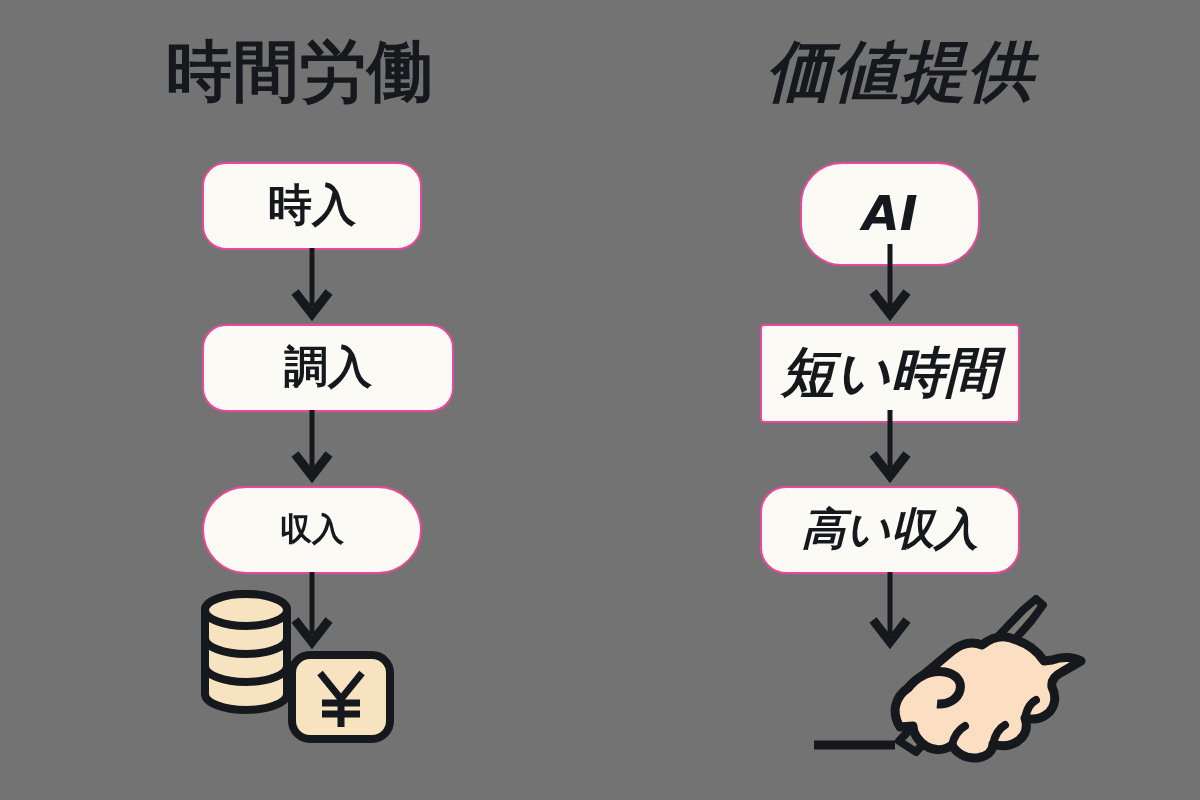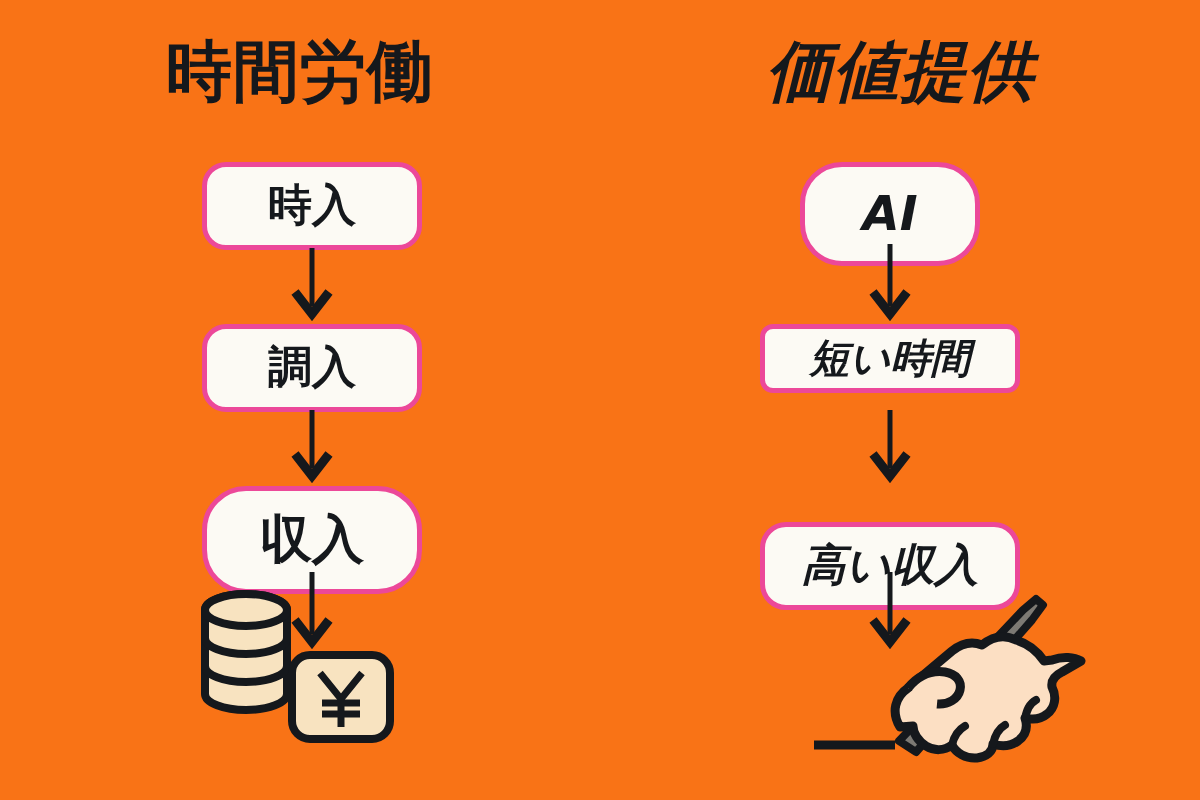--- a/index.html
+++ b/index.html
@@ -10,21 +10,21 @@
     width: 1200px;
     height: 800px;
     background: #FBF9F2;
     font-family: "DejaVu Sans", "Liberation Sans", sans-serif;
     overflow: hidden;
   }
   .canvas {
     position: relative;
     width: 1200px;
     height: 800px;
-    background: #f97316;
+    background: #737373;
   }
   .column {
     position: absolute;
     top: 0;
     width: 600px;
     height: 800px;
   }
   .col-left  { left: 0; }
   .col-right { left: 600px; font-style: italic; }
 
@@ -39,21 +39,21 @@
     font-weight: 700;
     color: #15181C;
     letter-spacing: 1px;
     white-space: nowrap;
   }
 
   .node {
     position: absolute;
     box-sizing: border-box;
     background: #FCFAF4;
-    border: 5px solid #ec4899;
+    border: 2px solid #ec4899;
     color: #15181C;
     display: flex;
     align-items: center;
     justify-content: center;
     font-weight: 700;
     line-height: 1;
     white-space: nowrap;
   }
   .node-text {
     display: block;
@@ -84,30 +84,30 @@
 
     <div class="node" style="left:202px; top:162px; width:220px; height:88px; border-radius:24px; font-size:44px;">
       <span class="node-text">時入</span>
     </div>
 
     <svg class="arrow" style="left:282px; top:248px; width:60px; height:78px;" viewBox="0 0 60 78">
       <path d="M30 0 V58" stroke="#15181C" stroke-width="5" fill="none"></path>
       <path d="M13 44 L30 66 L47 44" stroke="#15181C" stroke-width="9" fill="none" stroke-linecap="butt" stroke-linejoin="miter"></path>
     </svg>
 
-    <div class="node" style="left:202px; top:324px; width:220px; height:88px; border-radius:24px; font-size:44px;">
+    <div class="node" style="left:202px; top:324px; width:252px; height:88px; border-radius:24px; font-size:44px;">
       <span class="node-text">調入</span>
     </div>
 
     <svg class="arrow" style="left:282px; top:410px; width:60px; height:78px;" viewBox="0 0 60 78">
       <path d="M30 0 V58" stroke="#15181C" stroke-width="5" fill="none"></path>
       <path d="M13 44 L30 66 L47 44" stroke="#15181C" stroke-width="9" fill="none"></path>
     </svg>
 
-    <div class="node" style="left:202px; top:486px; width:220px; height:108px; border-radius:44px; font-size:52px;">
+    <div class="node" style="left:202px; top:486px; width:220px; height:88px; border-radius:44px; font-size:32px;">
       <span class="node-text">収入</span>
     </div>
 
     <svg class="arrow" style="left:282px; top:572px; width:60px; height:82px;" viewBox="0 0 60 82">
       <path d="M30 0 V62" stroke="#15181C" stroke-width="5" fill="none"></path>
       <path d="M13 48 L30 70 L47 48" stroke="#15181C" stroke-width="9" fill="none"></path>
     </svg>
 
     <svg class="icon-layer" viewBox="0 0 600 800">
 
@@ -139,30 +139,30 @@
 
     <div class="node" style="left:200px; top:162px; width:180px; height:104px; border-radius:42px; font-size:48px;">
       <span class="node-text">AI</span>
     </div>
 
     <svg class="arrow" style="left:260px; top:244px; width:60px; height:82px;" viewBox="0 0 60 82">
       <path d="M30 0 V62" stroke="#15181C" stroke-width="5" fill="none"></path>
       <path d="M13 48 L30 70 L47 48" stroke="#15181C" stroke-width="9" fill="none"></path>
     </svg>
 
-    <div class="node" style="left:160px; top:324px; width:260px; height:69px; border-radius:13px; font-size:40px;">
+    <div class="node" style="left:160px; top:324px; width:260px; height:99px; border-radius:4px; font-size:54px;">
       <span class="node-text">短い時間</span>
     </div>
 
     <svg class="arrow" style="left:260px; top:410px; width:60px; height:78px;" viewBox="0 0 60 78">
       <path d="M30 0 V58" stroke="#15181C" stroke-width="5" fill="none"></path>
       <path d="M13 44 L30 66 L47 44" stroke="#15181C" stroke-width="9" fill="none"></path>
     </svg>
 
-    <div class="node" style="left:160px; top:486px; width:260px; height:88px; border-radius:26px; font-size:44px;margin-top:36px;">
+    <div class="node" style="left:160px; top:486px; width:260px; height:88px; border-radius:26px; font-size:44px;">
       <span class="node-text">高い収入</span>
     </div>
 
     <svg class="arrow" style="left:260px; top:572px; width:60px; height:82px;" viewBox="0 0 60 82">
       <path d="M30 0 V62" stroke="#15181C" stroke-width="5" fill="none"></path>
       <path d="M13 48 L30 70 L47 48" stroke="#15181C" stroke-width="9" fill="none"></path>
     </svg>
 
     <svg class="icon-layer" viewBox="0 0 600 800">
 

